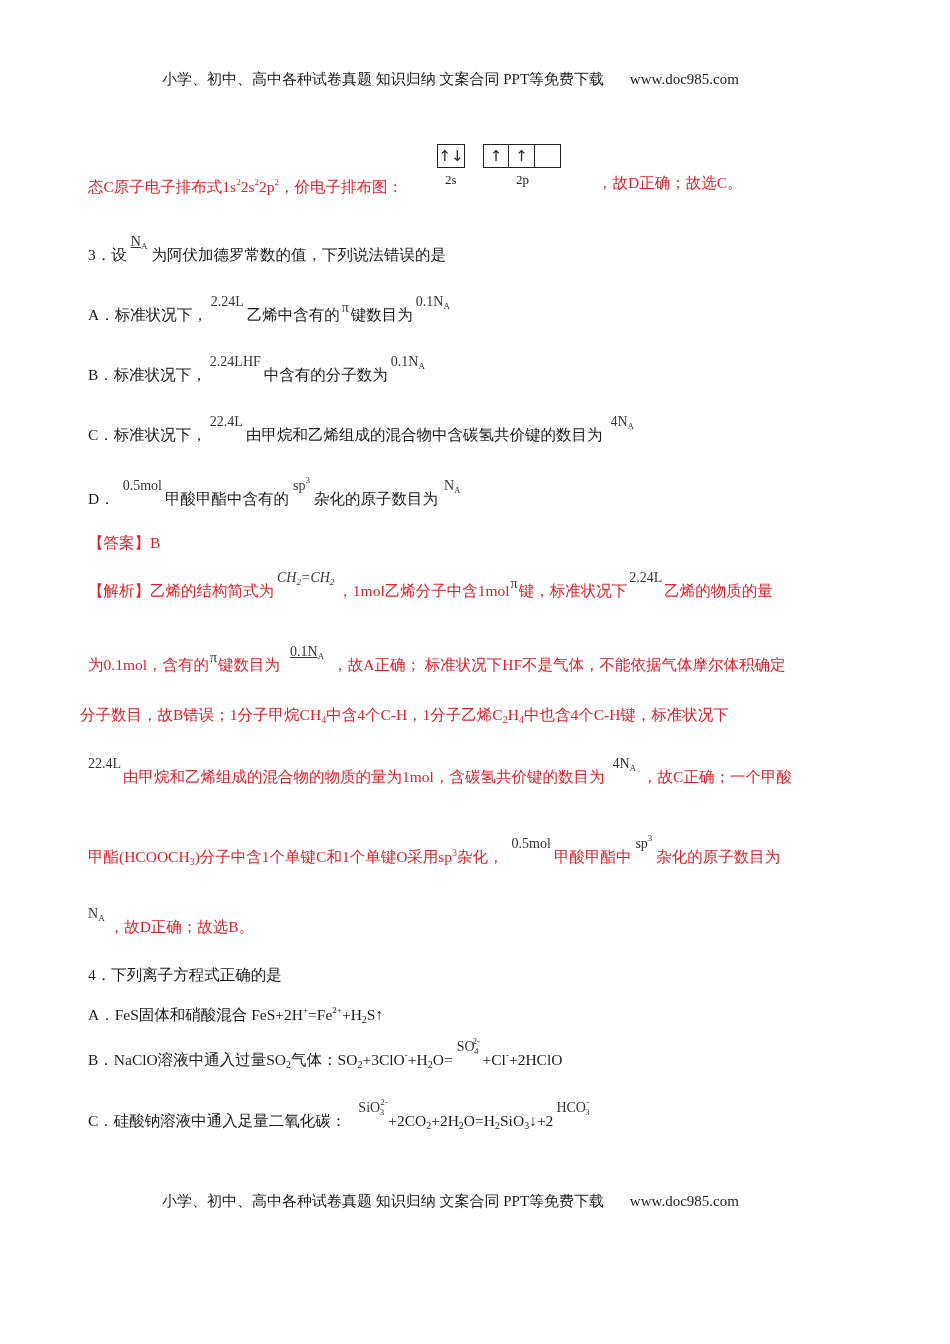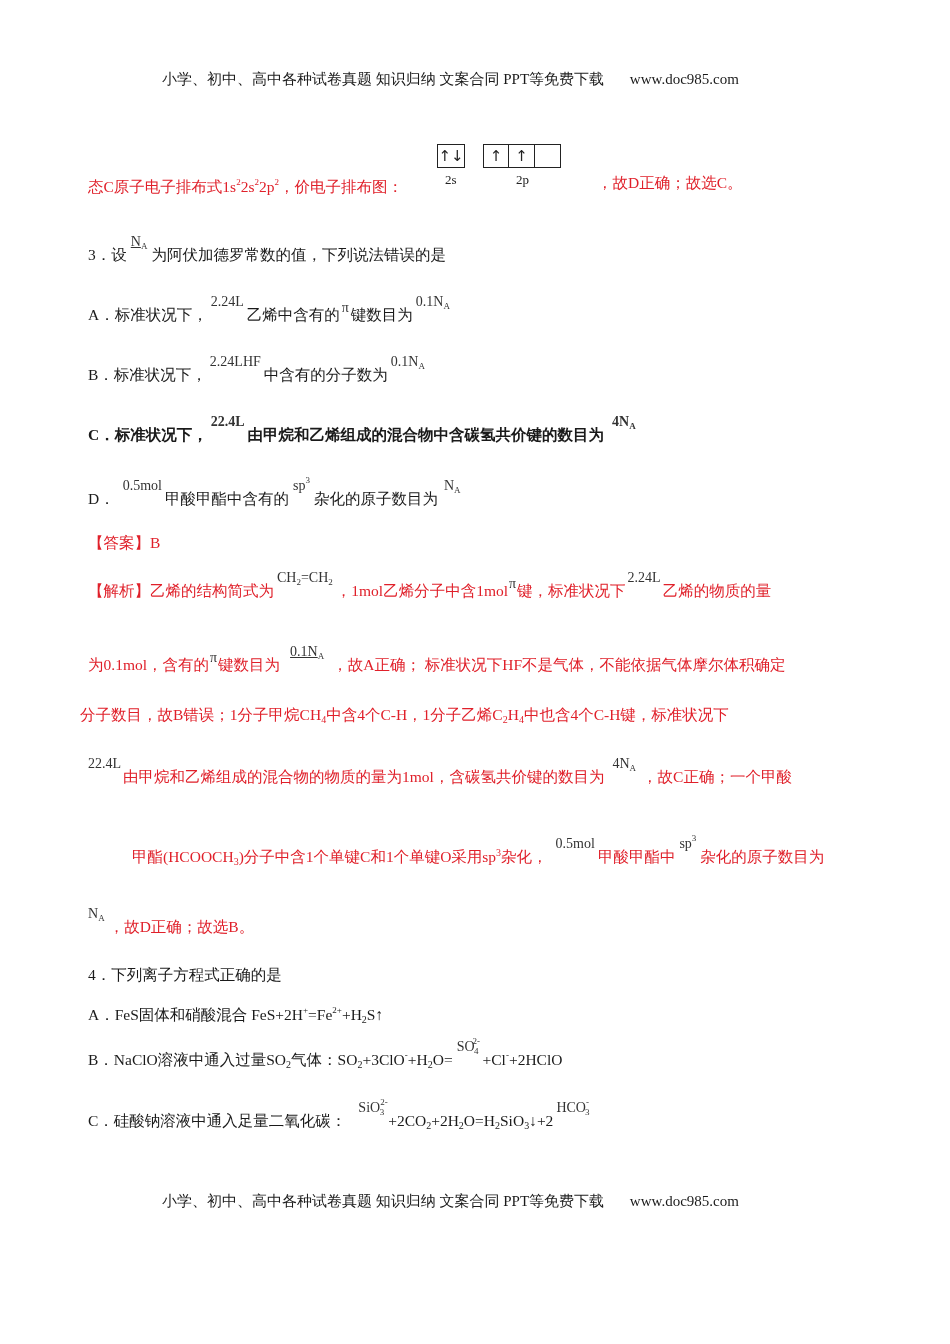--- a/index.html
+++ b/index.html
@@ -50,49 +50,49 @@
 </div>
 
 <div class="abs line blk" style="left:88px; top:304px;">
   <span>A．标准状况下，</span><span class="eq-up" style="margin:0 3px;">2.24L</span><span>乙烯中含有的</span><span class="eq-up" style="top:-8px;margin:0 2px;">π</span><span>键数目为</span><span class="eq-up" style="margin-left:3px;"><span>0.1N</span><span class="sub">A</span></span>
 </div>
 
 <div class="abs line blk" style="left:88px; top:364px;">
   <span>B．标准状况下，</span><span class="eq-up" style="margin:12px 3px;">2.24LHF</span><span>中含有的分子数为</span><span class="eq-up" style="margin-left:3px;"><span>0.1N</span><span class="sub">A</span></span>
 </div>
 
-<div class="abs line blk" style="left:88px; top:424px;font-weight:bold;">
+<div class="abs line blk" style="left:88px; top:424px;">
   <span>C．标准状况下，</span><span class="eq-up" style="margin:0 3px;">22.4L</span><span>由甲烷和乙烯组成的混合物中含碳氢共价键的数目为</span><span class="eq-up" style="margin-left:8px;"><span>4N</span><span class="sub">A</span></span>
 </div>
 
 <div class="abs line blk" style="left:88px; top:484px;">
   <span>D．</span><span class="eq-up" style="margin:0 3px 0 8px;">0.5mol</span><span>甲酸甲酯中含有的</span><span class="eq-up" style="margin:0 4px;"><span>sp</span><span class="sup">3</span></span><span>杂化的原子数目为</span><span class="eq-up" style="margin-left:6px;"><span>N</span><span class="sub">A</span></span>
 </div>
 
 <div class="abs line red" style="left:88px; top:532px;">
   <span>【答案】</span><span>B</span>
 </div>
 
 <div class="abs line red" style="left:88px; top:580px;">
-  <span>【解析】</span><span>乙烯的结构简式为</span><span class="eq-up" style="margin:0 3px;"><span>CH</span><span class="sub">2</span><span>=CH</span><span class="sub">2</span></span><span>，1mol乙烯分子中含1mol</span><span class="eq-up" style="top:-8px;margin:0 1px;">π</span><span>键，标准状况下</span><span class="eq-up" style="margin:0 2px;">2.24L</span><span>乙烯的物质的量</span>
+  <span>【解析】</span><span>乙烯的结构简式为</span><span class="eq-up" style="margin:0 3px;font-style:italic;"><span>CH</span><span class="sub">2</span><span>=CH</span><span class="sub">2</span></span><span>，1mol乙烯分子中含1mol</span><span class="eq-up" style="top:-8px;margin:0 1px;">π</span><span>键，标准状况下</span><span class="eq-up" style="margin:0 2px;">2.24L</span><span>乙烯的物质的量</span>
 </div>
 
 <div class="abs line red" style="left:88px; top:654px;">
   <span>为0.1mol，含有的</span><span class="eq-up" style="top:-8px;margin:0 1px;">π</span><span>键数目为</span><span class="eq-up" style="margin:3px 8px 0 10px;text-decoration:underline;"><span>0.1N</span><span class="sub">A</span></span><span>，故A正确； 标准状况下HF不是气体，不能依据气体摩尔体积确定</span>
 </div>
 
 <div class="abs line red" style="left:80px; top:704px;">
   <span>分子数目，故B错误；1分子甲烷CH</span><span class="sub2">4</span><span>中含4个C-H，1分子乙烯C</span><span class="sub2">2</span><span>H</span><span class="sub2">4</span><span>中也含4个C-H键，标准状况下</span>
 </div>
 
 <div class="abs line red" style="left:88px; top:766px;">
   <span class="eq-up" style="margin-right:2px;">22.4L</span><span>由甲烷和乙烯组成的混合物的物质的量为1mol，含碳氢共价键的数目为</span><span class="eq-up" style="margin:0 6px 0 8px;"><span>4N</span><span class="sub">A</span></span><span>，故C正确；一个甲酸</span>
 </div>
 
-<div class="abs line red" style="left:88px; top:842px;margin-left:44px;">
+<div class="abs line red" style="left:88px; top:842px;">
   <span>甲酯(HCOOCH</span><span class="sub2">3</span><span>)分子中含1个单键C和1个单键O采用sp</span><span class="sup2">3</span><span>杂化，</span><span class="eq-up" style="margin:0 3px 0 8px;">0.5mol</span><span>甲酸甲酯中</span><span class="eq-up" style="margin:0 4px;"><span>sp</span><span class="sup">3</span></span><span>杂化的原子数目为</span>
 </div>
 
 <div class="abs line red" style="left:88px; top:916px;">
   <span class="eq-up" style="margin-right:4px;"><span>N</span><span class="sub">A</span></span><span>，故D正确；故选B。</span>
 </div>
 
 <div class="abs line blk" style="left:88px; top:964px;">4．下列离子方程式正确的是</div>
 
 <div class="abs line blk" style="left:88px; top:1000px;text-align:right;">

